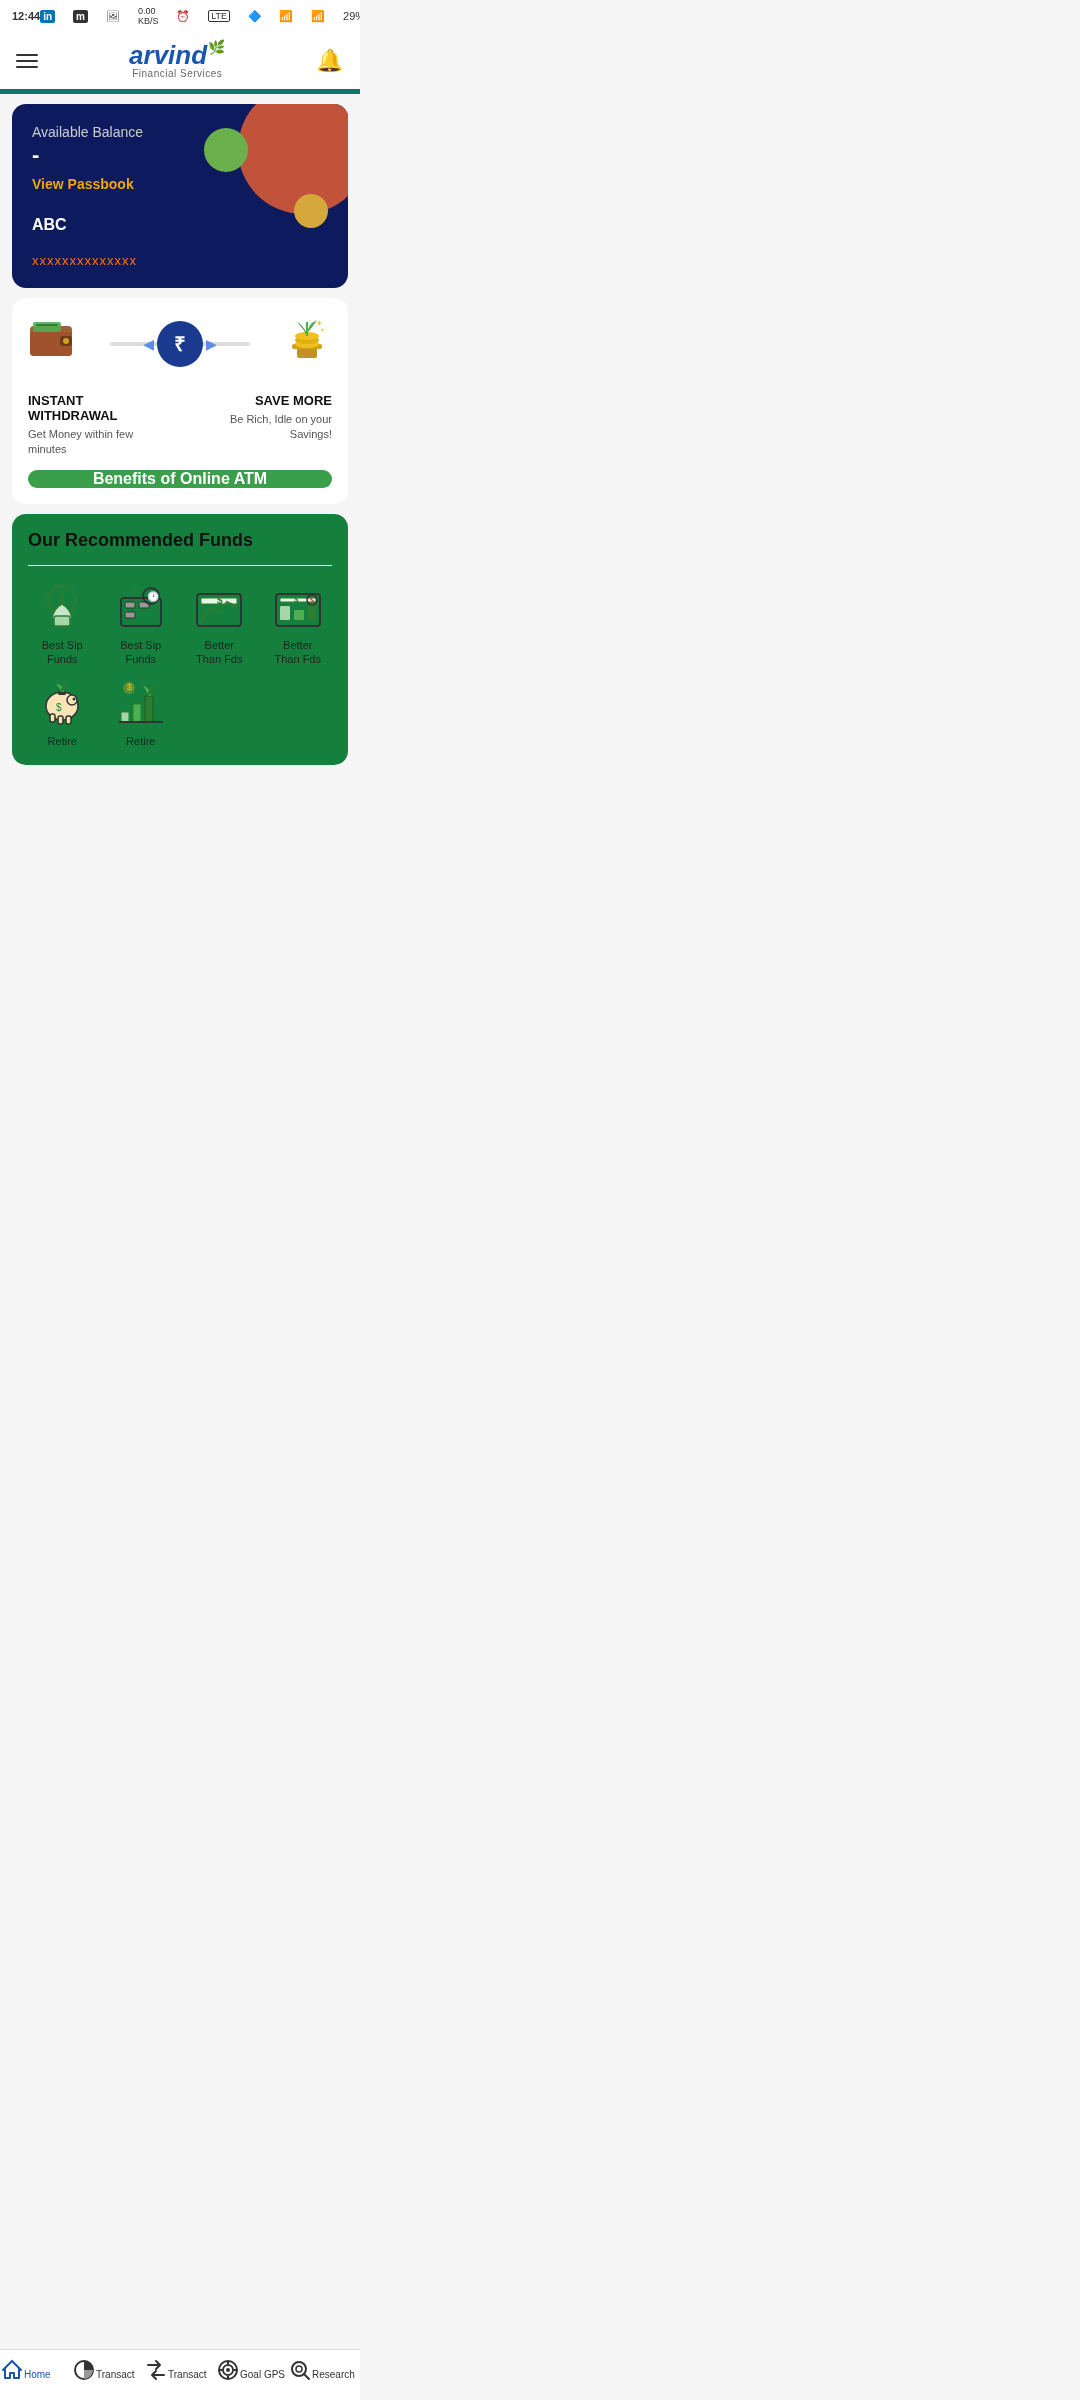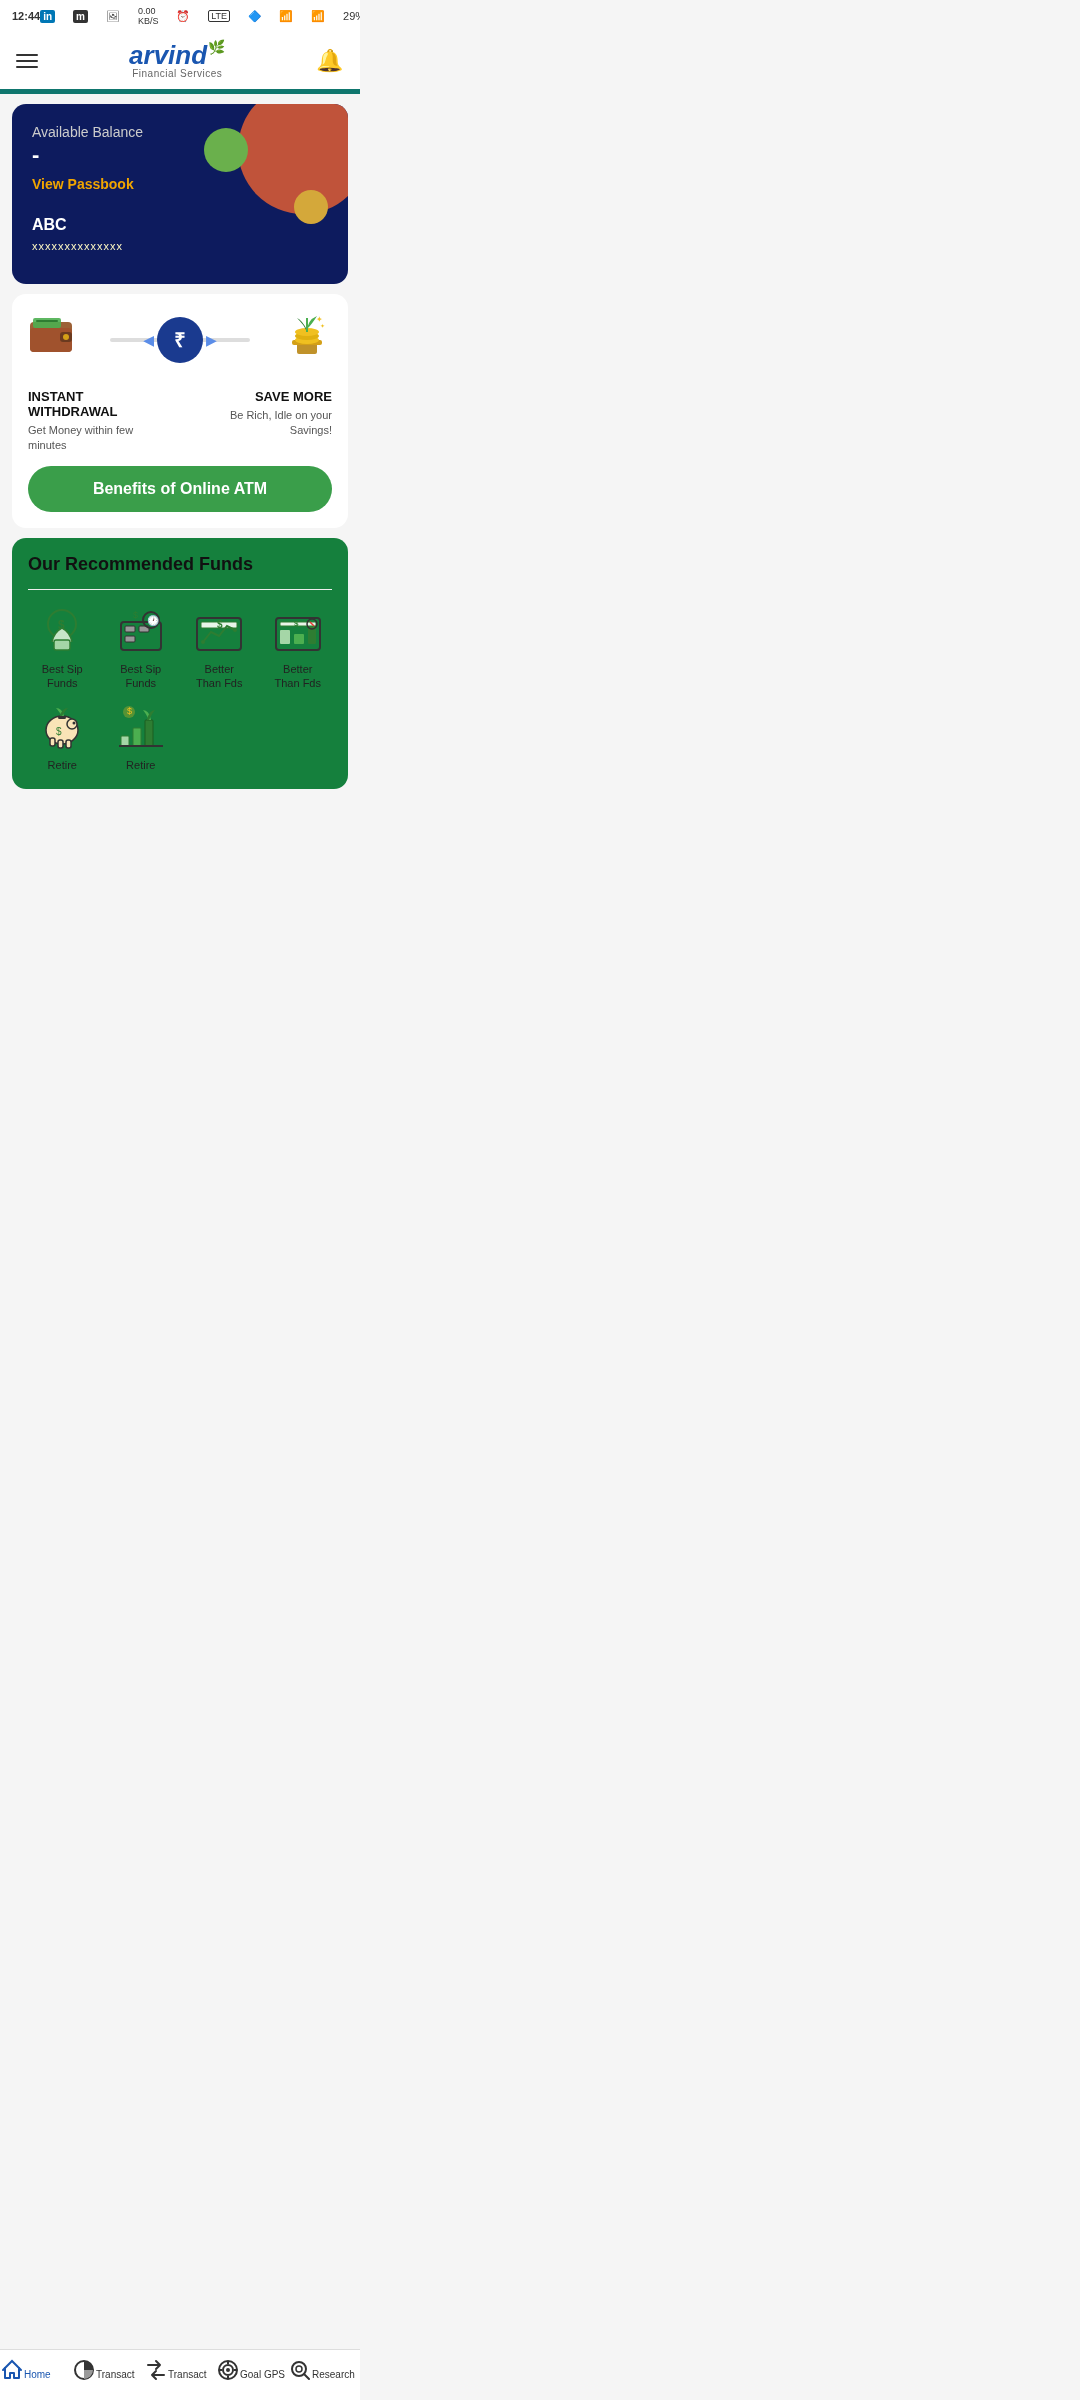--- a/index.html
+++ b/index.html
@@ -99,26 +99,26 @@
       cursor: pointer;
     }
     .account-name {
       color: #fff;
       font-size: 16px;
       font-weight: bold;
       position: relative;
       z-index: 2;
     }
     .account-number {
-      color: #fef9c3;
-      font-size: 11px;
+      color: #f97316;
+      font-size: 13px;
       letter-spacing: 1px;
       position: relative;
       z-index: 2;
-      margin-top: 6px;
+      margin-top: 19px;
     }
 
     
     .atm-section {
       background: #fff;
       margin: 0 12px 10px;
       border-radius: 14px;
       padding: 16px;
     }
     .atm-visual {
@@ -199,21 +199,21 @@
     }
     .benefits-btn {
       display: block;
       width: 100%;
       background: #3a9e4a;
       color: #fff;
       font-size: 16px;
       font-weight: bold;
       border: none;
       border-radius: 28px;
-      padding: 14px 0;
+      padding: 0 0;
       text-align: center;
       cursor: pointer;
       margin-top: 8px;
     }
 
     
     .recommended-section {
       background: #15803d;
       margin: 0 12px 10px;
       border-radius: 14px;

